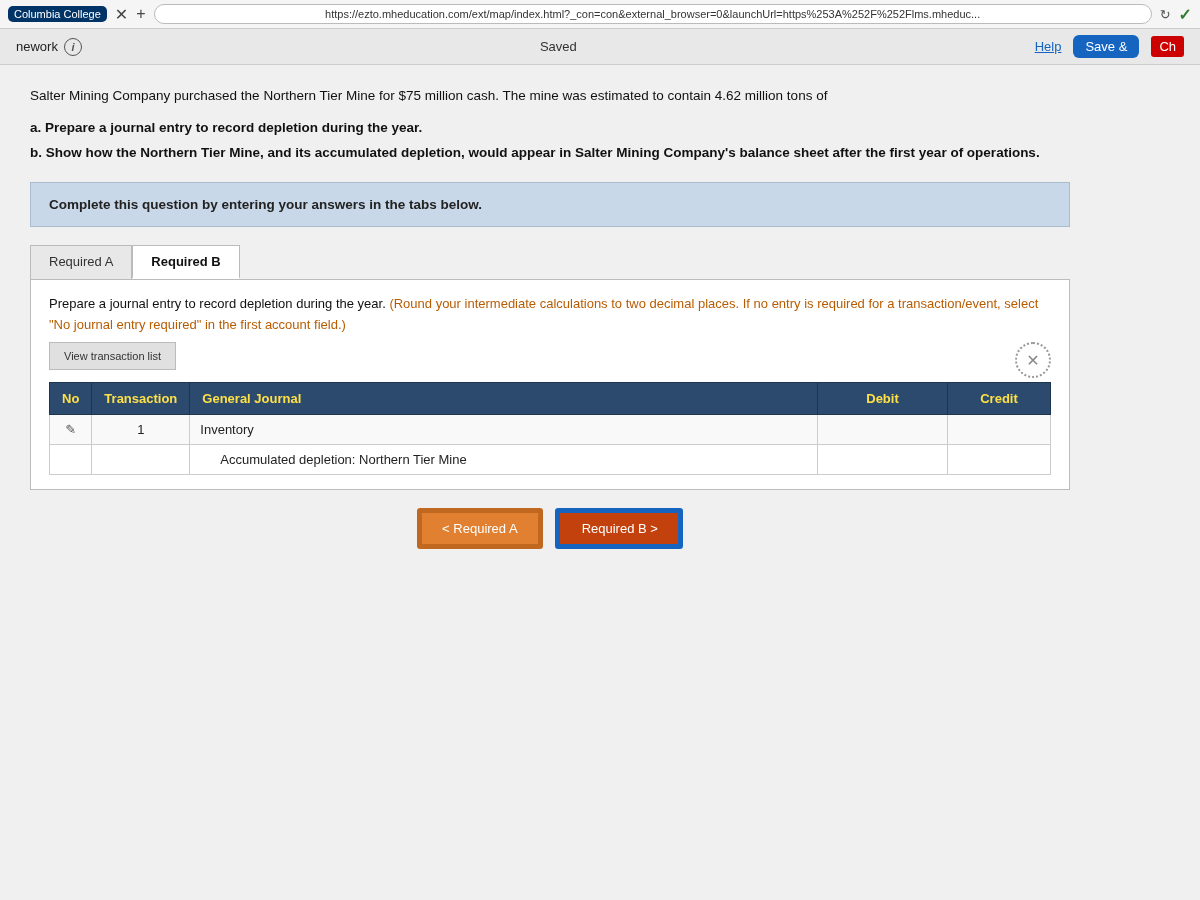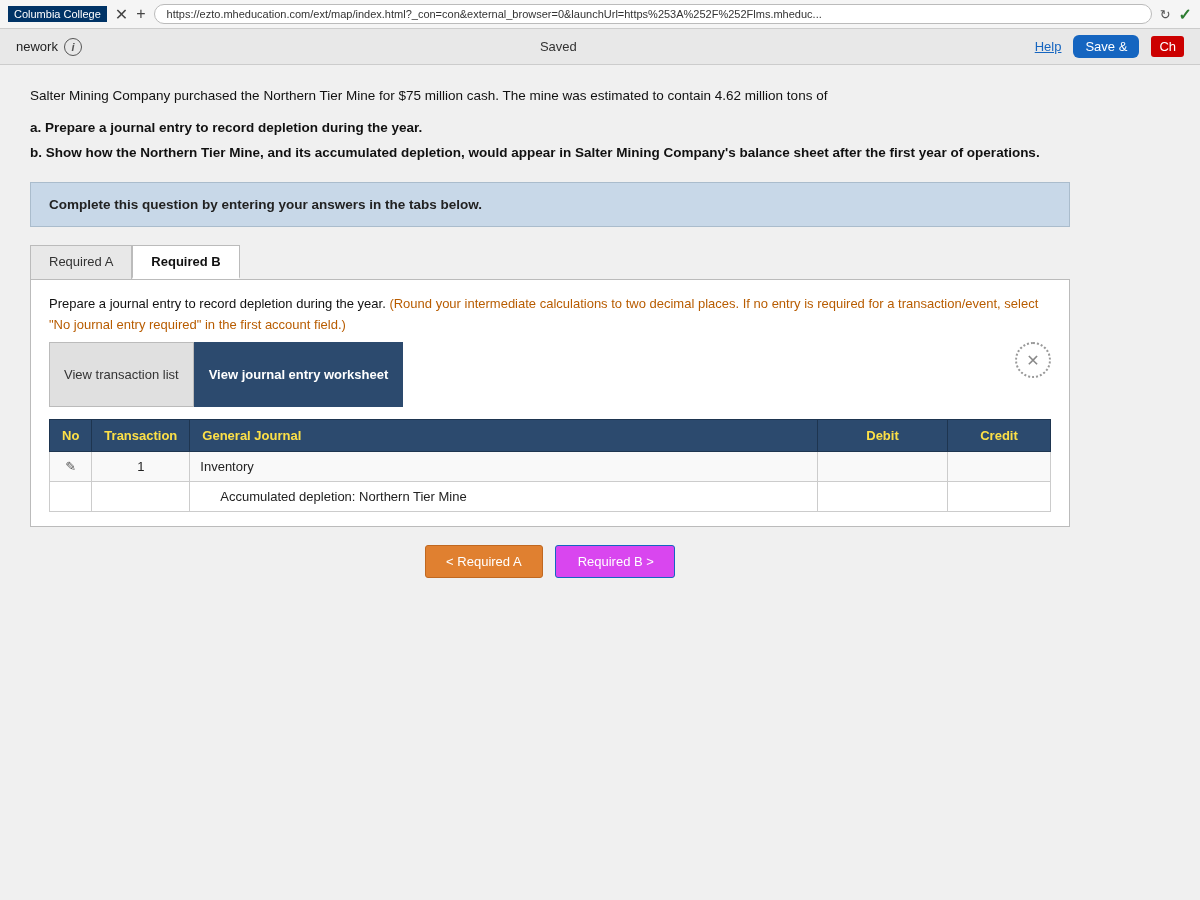--- a/index.html
+++ b/index.html
@@ -25,32 +25,33 @@
       flex: 1;
       background: white;
       border: 1px solid #bbb;
       border-radius: 12px;
       padding: 3px 12px;
       font-size: 11px;
       color: #333;
       overflow: hidden;
       text-overflow: ellipsis;
       white-space: nowrap;
+      text-align: center;
     }
     .browser-bar .check-icon {
       color: #2e7d32;
       font-size: 16px;
       font-weight: bold;
     }
     .columbia-badge {
       background: #003366;
       color: white;
       font-size: 11px;
       padding: 2px 6px;
-      border-radius: 0;
+      border-radius: 5px;
     }
 
     
     .top-nav {
       background: #e8e8e8;
       border-bottom: 1px solid #ccc;
       padding: 6px 16px;
       display: flex;
       align-items: center;
       justify-content: space-between;
@@ -175,23 +176,23 @@
     }
 
     
     .action-buttons {
       display: flex;
       gap: 0;
       margin-bottom: 12px;
       position: relative;
     }
     .action-btn {
-      padding: 24px 14px;
+      padding: 7px 14px;
       border: 1px solid #bbb;
-      font-size: 13px;
+      font-size: 11px;
       cursor: pointer;
       background: #e0e0e0;
       color: #333;
     }
     .action-btn.active {
       background: #2c4a6e;
       color: white;
       border-color: #2c4a6e;
       font-weight: bold;
     }
@@ -239,29 +240,29 @@
 
     
     .nav-buttons {
       display: flex;
       gap: 12px;
       justify-content: center;
       margin-top: 16px;
     }
     .nav-btn {
       padding: 8px 20px;
-      border: 1px solid #14532d;
+      border: 5px solid #14532d;
       border-radius: 3px;
       font-size: 13px;
       cursor: pointer;
       background: #e0e0e0;
       color: #444;
     }
     .nav-btn.primary {
-      background: #d946ef;
+      background: #c2410c;
       color: white;
       border-color: #1565c0;
       padding-left: 22px;
     }
 
     
     .orange-btn {
       background: #e08030;
       color: white;
       border-color: #c06820;
@@ -319,21 +320,20 @@
 
   <div class="tab-content">
 
     <div class="tab-instructions">
       <span>Prepare a journal entry to record depletion during the year.</span>
       <span class="orange-text">(Round your intermediate calculations to two decimal places. If no entry is required for a transaction/event, select "No journal entry required" in the first account field.)</span>
     </div>
 
     <div class="action-buttons">
       <button class="action-btn">View transaction list</button>
-      <button class="action-btn active">View journal entry worksheet</button>
 
       <div style="position:absolute; right:0; top:0;">
         <div class="dotted-icon">
           <span>✕</span>
         </div>
       </div>
     </div>
 
     <table class="journal-table">
       <thead>

